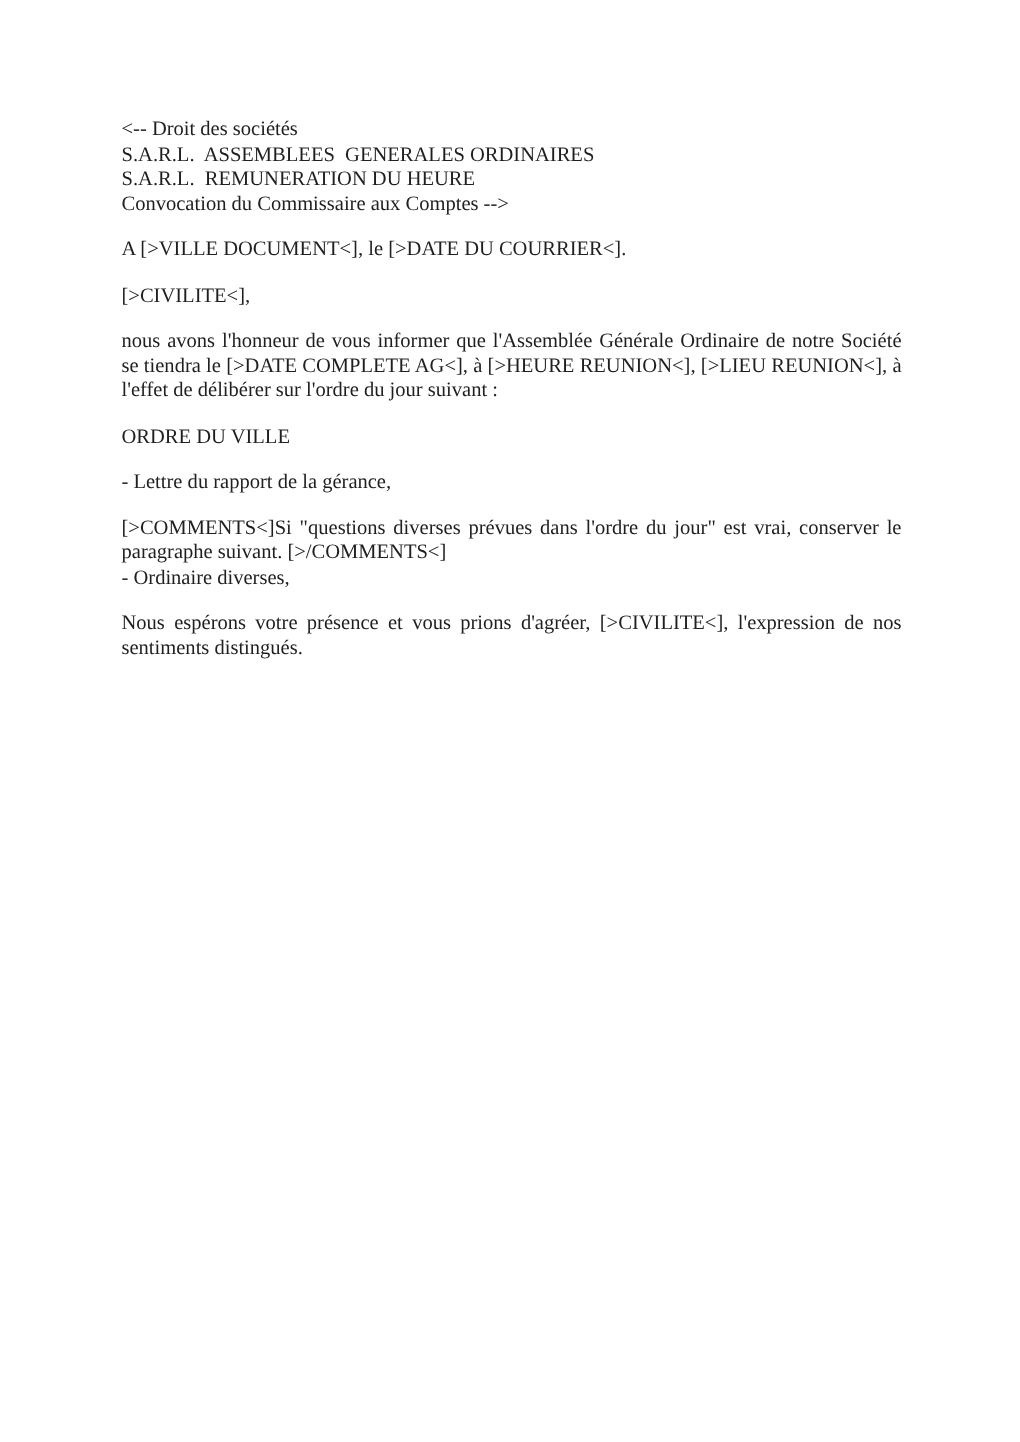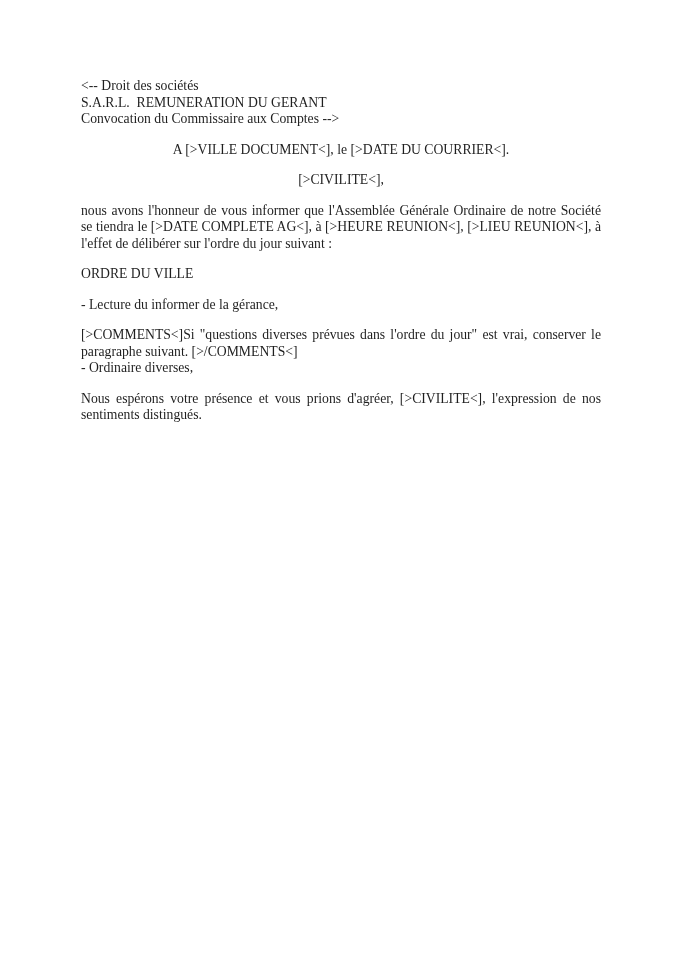--- a/index.html
+++ b/index.html
@@ -22,46 +22,47 @@
   }
   .page p, .page .block {
     margin: 14px 0 0 0;
   }
   .hdr {
     margin: 0;
   }
   .hdr-line {
     white-space: pre-wrap;
   }
-  .align-right  { text-align: center; }
-  .align-center { text-align: center; }
+  .align-right  { text-align: left; }
+  .align-center { }
   .justify      { text-align: justify; }
   .sig          { margin-top: 31px; }
 </style>
 </head>
 <body>
 
 <div class="page" style="background: rgb(255, 255, 255); color: rgb(31, 31, 31);">
 
   <div class="hdr">
     <div class="hdr-line">&lt;-- Droit des sociétés</div>
-    <div class="hdr-line">S.A.R.L.  REMUNERATION DU GERANT</div>
+    <div class="hdr-line">S.A.R.L.  ASSEMBLEES  GENERALES ORDINAIRES</div>
+    <div class="hdr-line">S.A.R.L.  REMUNERATION DU HEURE</div>
     <div class="hdr-line">Convocation du Commissaire aux Comptes --&gt;</div>
   </div>
 
   <p class="align-right">A [&gt;VILLE DOCUMENT&lt;], le [&gt;DATE DU COURRIER&lt;].</p>
 
 
   <p class="align-center">[&gt;CIVILITE&lt;],</p>
 
   <p class="justify">nous avons l'honneur de vous informer que l'Assemblée Générale Ordinaire de notre Société se tiendra le [&gt;DATE COMPLETE AG&lt;], à [&gt;HEURE REUNION&lt;], [&gt;LIEU REUNION&lt;], à l'effet de délibérer sur l'ordre du jour suivant :</p>
 
   <p>ORDRE DU VILLE</p>
 
-  <p>- Lecture du informer de la gérance,</p>
+  <p>- Lettre du rapport de la gérance,</p>
 
 
   <div class="block">
     <div class="justify">[&gt;COMMENTS&lt;]Si "questions diverses prévues dans l'ordre du jour" est vrai, conserver le paragraphe suivant. [&gt;/COMMENTS&lt;]</div>
     <div>- Ordinaire diverses,</div>
   </div>
 
   <p class="justify">Nous espérons votre présence et vous prions d'agréer, [&gt;CIVILITE&lt;], l'expression de nos sentiments distingués.</p>
 
 

